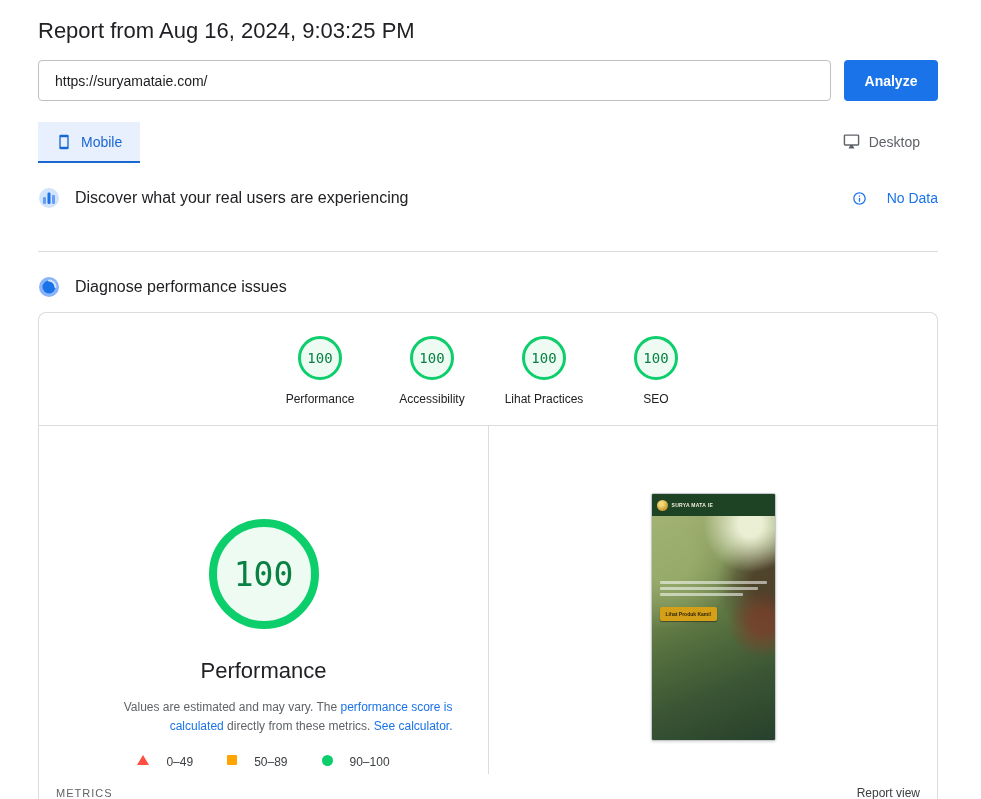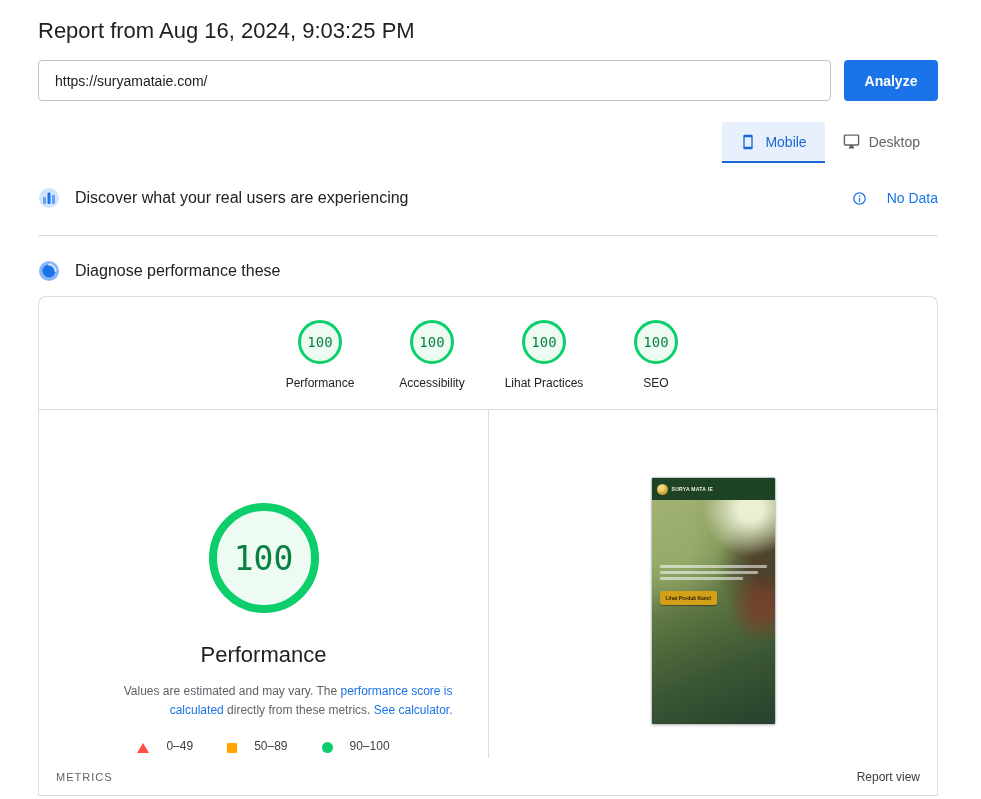--- a/index.html
+++ b/index.html
@@ -8,27 +8,27 @@
   .content { padding:18px 43px 0 38px; }
 
   .report-title { font-size:22px; font-weight:400; color:#202124; margin-bottom:16px; }
 
   .analyze-row { display:flex; gap:13px; }
   .url-input { flex:1; height:41px; border:1px solid #bdc1c6; border-radius:4px;
     padding:12px 16px; font-size:14px; color:#202124; font-family:"Liberation Sans",sans-serif; outline:none; }
   .analyze-btn { width:94px; height:41px; background:#1a73e8; color:#fff; border:none;
     border-radius:4px; font-size:14px; font-weight:700; cursor:pointer; font-family:"Liberation Sans",sans-serif; }
 
-  .tabs { display:flex; justify-content:flex-end; margin-top:21px; }
+  .tabs { display:flex; justify-content:space-between; margin-top:21px; }
   .tab { display:flex; align-items:center; gap:9px; padding:11px 18px; font-size:14px;
     color:#5f6368; cursor:pointer; border-bottom:2px solid transparent; }
   .tab.active { color:#1967d2; background:#e8f0fe; border-bottom:2px solid #1967d2; font-weight:500; }
 
   .section-row { display:flex; align-items:center; margin-top:24px; }
-  .section-row.bordered { padding-bottom:26px; border-bottom:1px solid #dadce0; }
+  .section-row.bordered { padding-bottom:42px; border-bottom:1px solid #dadce0; }
   .section-icon { width:22px; height:22px; flex:0 0 22px; }
   .section-title { font-size:16px; color:#202124; margin-left:15px; }
   .section-status { margin-left:auto; display:flex; align-items:center; gap:20px;
     color:#1a73e8; font-size:14px; }
 
   .report-card { margin-top:14px; border:1px solid #dadce0; border-bottom:none;
     border-radius:8px 8px 0 0; height:500px; display:flex; flex-direction:column; }
 
   .scores-row { display:flex; justify-content:center; gap:40px; padding-top:23px; }
   .score-item { width:72px; display:flex; flex-direction:column; align-items:center; }
@@ -46,21 +46,21 @@
 
   .gauge { width:110px; height:110px; border-radius:50%; border:8px solid #0cce6b;
     background:#edfbf3; display:flex; align-items:center; justify-content:center;
     font-family:"DejaVu Sans Mono", monospace; font-size:33px; color:#0a8043; }
   .gauge-label { margin-top:29px; font-size:22px; font-weight:400; color:#202124; }
   .disclaimer { margin-top:14px; width:378px; text-align:right; font-size:12px;
     line-height:19px; color:#5f6368; }
   .disclaimer a { color:#1a73e8; text-decoration:none; cursor:pointer; }
 
   .legend { margin-top:19px; display:flex; gap:34px; align-items:center; }
-  .legend-item { display:flex; align-items:flex-end; gap:17px; font-size:12px; color:#3c4043; }
+  .legend-item { display:flex; align-items:flex-start; gap:17px; font-size:12px; color:#3c4043; }
   .shape-triangle { width:0; height:0; border-left:6px solid transparent;
     border-right:6px solid transparent; border-bottom:10px solid #ff4e42; }
   .shape-square { width:10px; height:10px; background:#ffa400; border-radius:1px; }
   .shape-circle { width:11px; height:11px; background:#0cce6b; border-radius:50%; }
 
   .metrics-bar { display:flex; justify-content:space-between; align-items:center;
     padding:0 17px; height:38px; border-bottom:1px solid #dadce0;gap:45px; }
   .metrics-label { font-size:11px; letter-spacing:1px; color:#5f6368; }
   .expand-view { font-size:12px; color:#3c4043; cursor:pointer; }
 
@@ -143,21 +143,21 @@
   </div>
 
   <div class="section-row">
     <span class="section-icon">
       <svg width="22" height="22" viewBox="0 0 22 22">
         <circle cx="11" cy="11" r="10" fill="#8ab4f8"></circle>
         <circle cx="11" cy="11" r="6.5" fill="#1a73e8"></circle>
         <path d="M11 4.5 A6.5 6.5 0 0 1 17.5 11" stroke="#d2e3fc" stroke-width="2.2" fill="none" stroke-linecap="round"></path>
       </svg>
     </span>
-    <span class="section-title">Diagnose performance these</span>
+    <span class="section-title">Diagnose performance issues</span>
   </div>
 
   <div class="report-card">
 
     <div class="scores-row">
       <div class="score-item">
         <div class="score-circle">100</div>
         <div class="score-label">Performance</div>
       </div>
       <div class="score-item">

